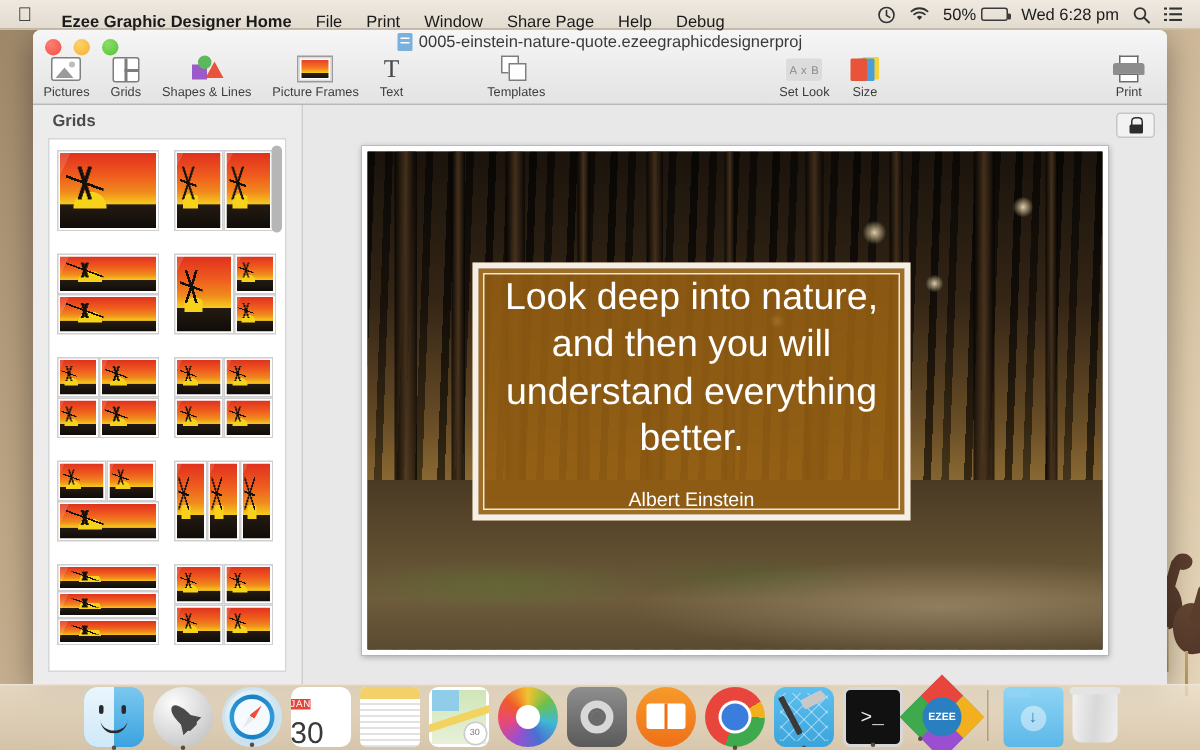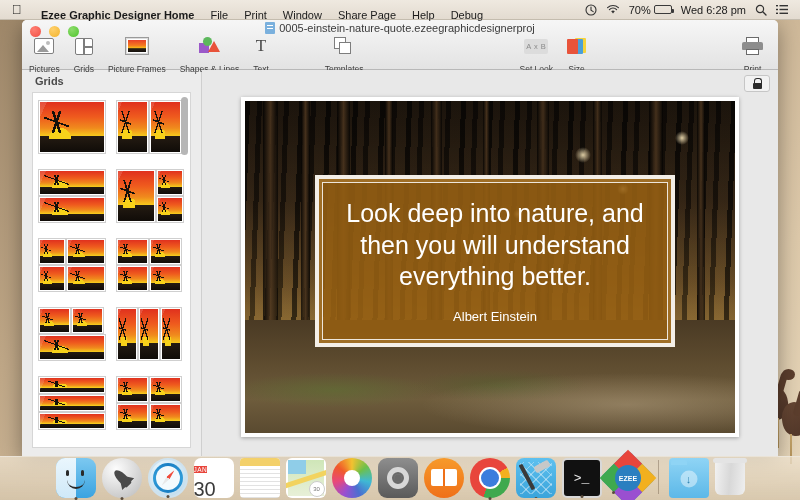--- a/index.html
+++ b/index.html
@@ -64,21 +64,21 @@
   .doc-ic { width:10px; height:12px; background:#7ab0dd; border-radius:1px;
     position:relative; }
   .doc-ic:after{content:"";position:absolute;left:2px;top:3px;width:6px;height:1px;
     background:#fff;box-shadow:0 3px 0 #fff;}
 
   #tb-items { position:absolute; top:16px; left:0; right:0; height:34px;
     display:flex; align-items:flex-start; }
   .tb { display:flex; flex-direction:column; align-items:center; width:auto;
     padding:0 7px; cursor:default; }
   .tb-ico { height:20px; display:flex; align-items:center; justify-content:center; }
-  .tb-lbl { font-size:8.5px; color:#3c3c3c; margin-top:8px; white-space:nowrap; }
+  .tb-lbl { font-size:8.5px; color:#3c3c3c; margin-top:0; white-space:nowrap; }
   .sp { flex:1; }
 
   
   .ic-pic { width:20px;height:16px;border:1.4px solid #808080;border-radius:2px;
     background:#fff;position:relative;overflow:hidden;}
   .ic-pic:before{content:"";position:absolute;left:2px;bottom:1px;width:0;height:0;
     border-left:6px solid transparent;border-right:6px solid transparent;
     border-bottom:7px solid #9a9a9a;}
   .ic-pic:after{content:"";position:absolute;right:3px;top:2px;width:4px;height:4px;
     border-radius:50%;background:#bdbdbd;}
@@ -176,21 +176,21 @@
       radial-gradient(ellipse 60% 40% at 78% 75%, rgba(200,180,150,.4), transparent 70%),
       radial-gradient(ellipse 30% 22% at 18% 62%, rgba(90,120,50,.45), transparent 70%),
       radial-gradient(ellipse 26% 20% at 52% 58%, rgba(70,100,40,.35), transparent 70%),
       linear-gradient(to bottom,#4a3a24 0%,#5c4a2e 35%,#6e5c3c 70%,#5a4a30 100%);
   }
   .trunk { position:absolute; top:0; bottom:26%; border-radius:1px;
     background:linear-gradient(90deg,rgba(0,0,0,.75),rgba(74,52,30,.85),rgba(0,0,0,.7)); }
   .glow { position:absolute; border-radius:50%;
     background:radial-gradient(circle,rgba(255,236,190,.85),rgba(255,220,150,0) 70%); }
 
-  #quotebox { position:absolute; left:70px; top:74px; width:360px; height:172px;
+  #quotebox { position:absolute; left:70px; top:74px; width:292px; height:172px;
     background:rgba(150,96,18,.88); border:4px solid rgba(255,255,255,.9);
     box-shadow:inset 0 0 0 3px rgba(150,96,18,.9), inset 0 0 0 4px rgba(255,255,255,.85);
     display:flex; flex-direction:column; align-items:center; justify-content:center;
     padding:8px 16px; }
   #quote-text { color:#fff; font-size:25px; line-height:1.26; text-align:center;
     font-weight:300; }
   #quote-author { color:#fff; font-size:13px; margin-top:16px; text-align:center; }
 
   
   #dock { position:absolute; left:0; right:0; bottom:0; height:44px; z-index:50;
@@ -324,21 +324,21 @@
         </svg>
     </div>
     <div class="mb-r">
       <svg width="14" height="11" viewBox="0 0 14 11">
           <path d="M7 9.4 5.2 7.3a2.7 2.7 0 0 1 3.6 0z" fill="#333"></path>
           <path d="M3.4 5.6a5.3 5.3 0 0 1 7.2 0" stroke="#333" stroke-width="1.2" fill="none" stroke-linecap="round"></path>
           <path d="M1.6 3.6a8 8 0 0 1 10.8 0" stroke="#333" stroke-width="1.2" fill="none" stroke-linecap="round"></path>
         </svg>
     </div>
     <div class="mb-r batt">
-      <span>70%</span>
+      <span>50%</span>
       <span class="batt-shell"><span class="batt-fill"></span></span>
     </div>
     <div class="mb-r">Wed 6:28 pm</div>
     <div class="mb-r">
       <svg width="12" height="12" viewBox="0 0 12 12">
           <circle cx="5" cy="5" r="3.6" fill="none" stroke="#333" stroke-width="1.2"></circle>
           <path d="M7.8 7.8 11 11" stroke="#333" stroke-width="1.3" stroke-linecap="round"></path>
         </svg>
     </div>
     <div class="mb-r">
@@ -378,35 +378,35 @@
         <span class="tb-lbl">Pictures</span>
       </div>
       <div class="tb">
         <span class="tb-ico">
             <span class="ic-grid"></span>
           </span>
         <span class="tb-lbl">Grids</span>
       </div>
       <div class="tb">
         <span class="tb-ico">
-          <span class="ic-frame">
-              <i class="fr-sky"></i>
-            </span>
-        </span>
-        <span class="tb-lbl">Picture Frames</span>
-      </div>
-      <div class="tb">
-        <span class="tb-ico">
           <span class="ic-shapes">
               <i class="s-sq"></i>
               <i class="s-ci"></i>
               <i class="s-tr"></i>
             </span>
         </span>
         <span class="tb-lbl">Shapes &amp; Lines</span>
+      </div>
+      <div class="tb">
+        <span class="tb-ico">
+          <span class="ic-frame">
+              <i class="fr-sky"></i>
+            </span>
+        </span>
+        <span class="tb-lbl">Picture Frames</span>
       </div>
       <div class="tb">
         <span class="tb-ico ic-text">T</span>
         <span class="tb-lbl">Text</span>
       </div>
 
       <div class="sp" style="flex:0 0 42px"></div>
 
       <div class="tb">
         <span class="tb-ico">

